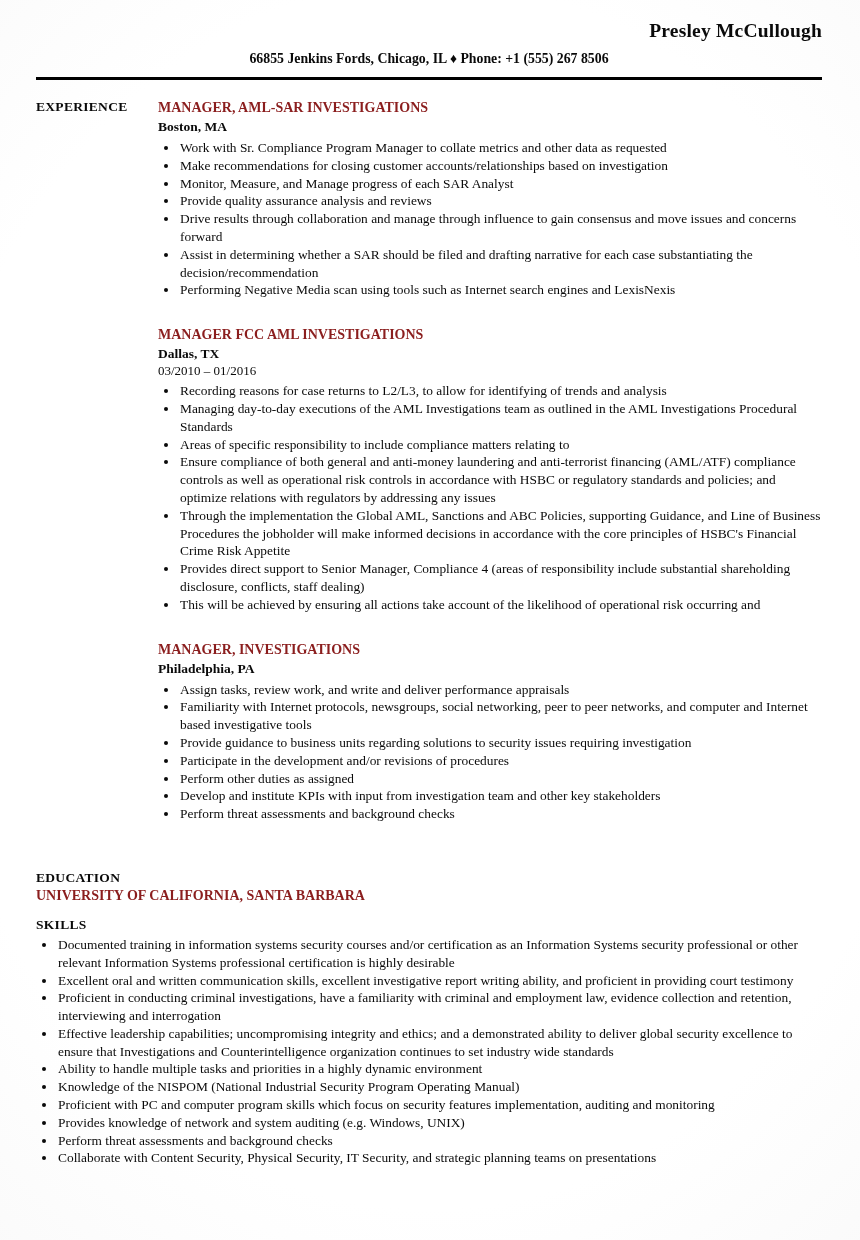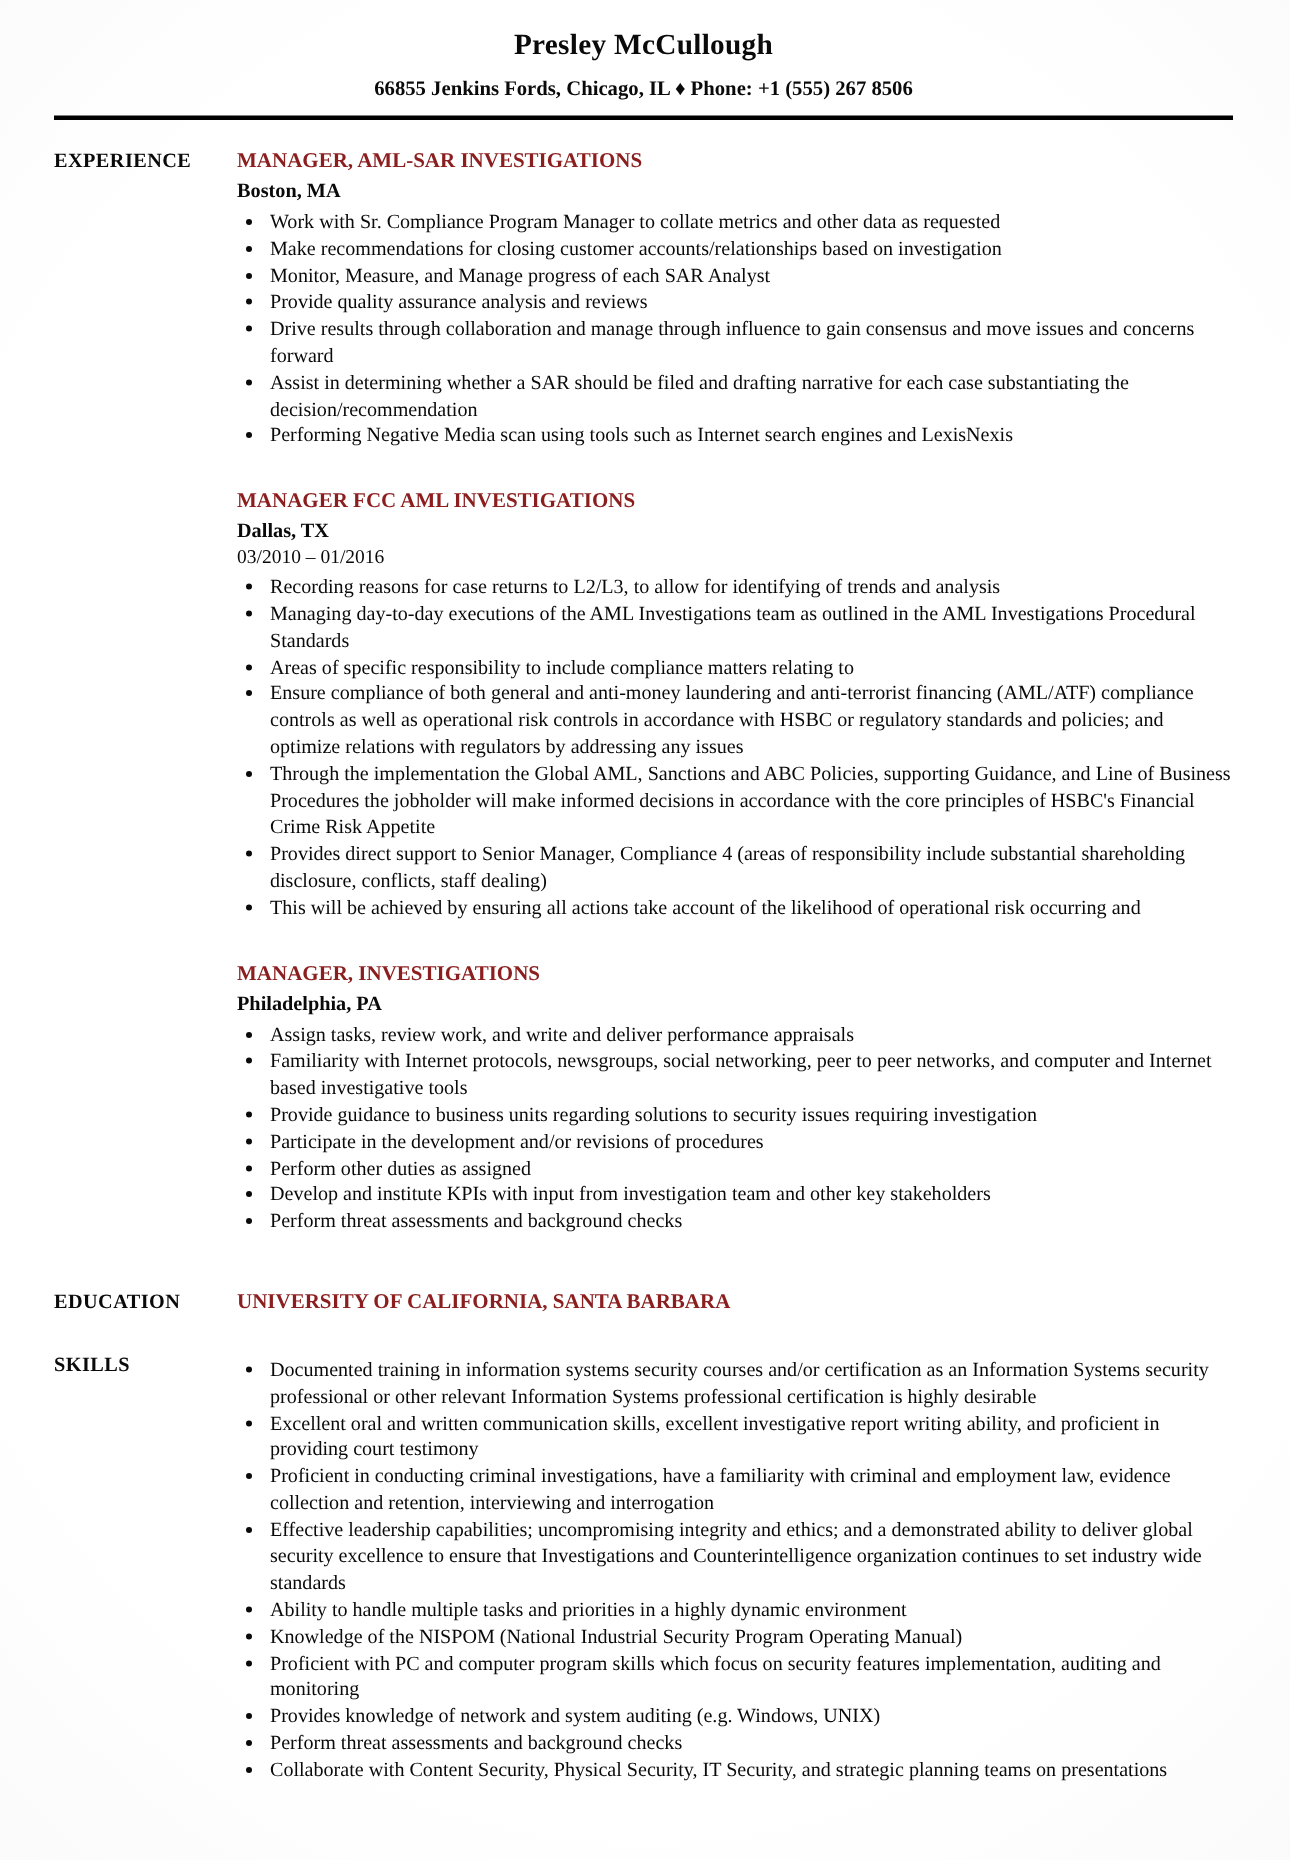--- a/index.html
+++ b/index.html
@@ -13,37 +13,38 @@
   }
   .page { padding: 20px 38px 0 36px; }
 
   
   .hdr { text-align: center; }
   .person-name {
     margin: 0;
     font-size: 19.5px;
     font-weight: bold;
     letter-spacing: 0.2px;
+    text-align: right;
   }
   .contact-line {
     margin-top: 9px;
     font-size: 13.8px;
     font-weight: bold;
   }
   .rule {
     border: none;
     border-top: 3px solid #000;
     margin: 10px 0 0 0;
   }
 
   
   .row { display: flex; align-items: flex-start; }
   .row-experience { margin-top: 18px; }
-  .row-education  { margin-top: 36px; }
-  .row-skills     { margin-top: 22px; }
+  .row-education  { margin-top: 46px; flex-direction: column; }
+  .row-skills     { margin-top: 10px; flex-direction: column; }
   .label-col {
     width: 122px;
     flex-shrink: 0;
     font-size: 13.5px;
     font-weight: bold;
     letter-spacing: 0.3px;
     padding-top: 1px;
   }
   .content-col { flex: 1; min-width: 0; }
 

